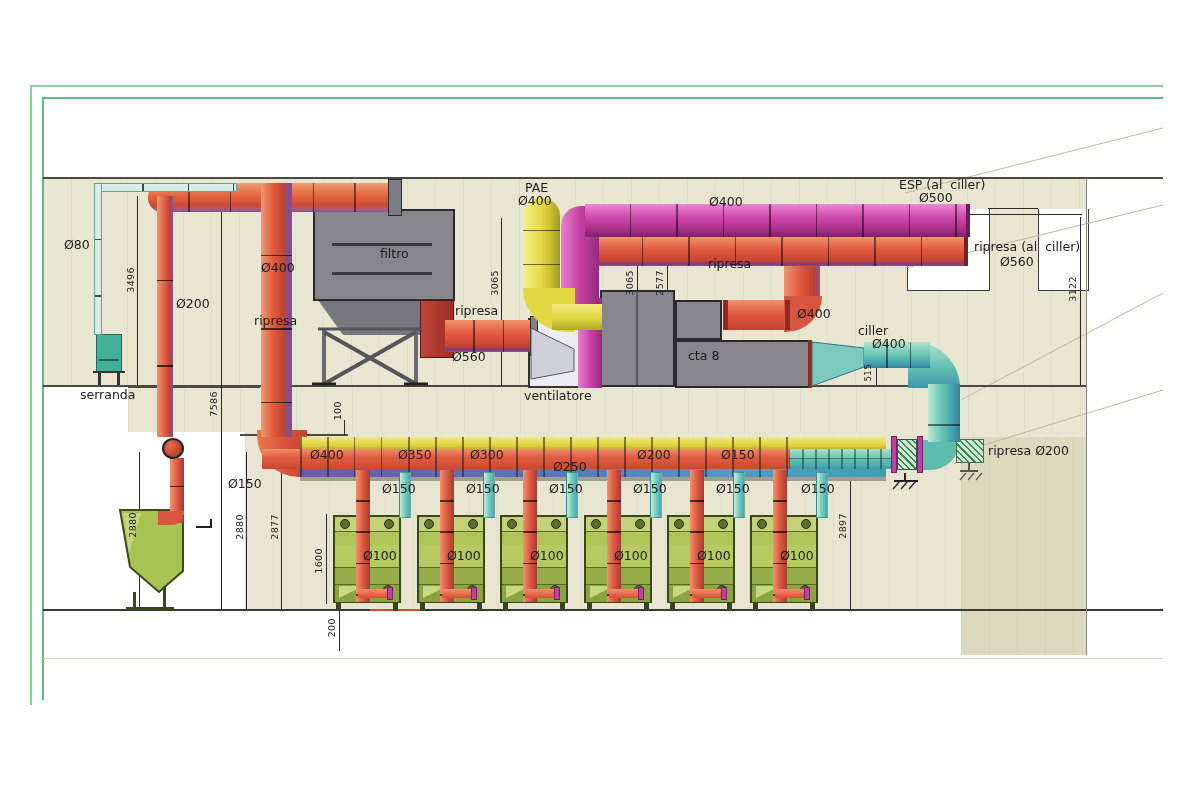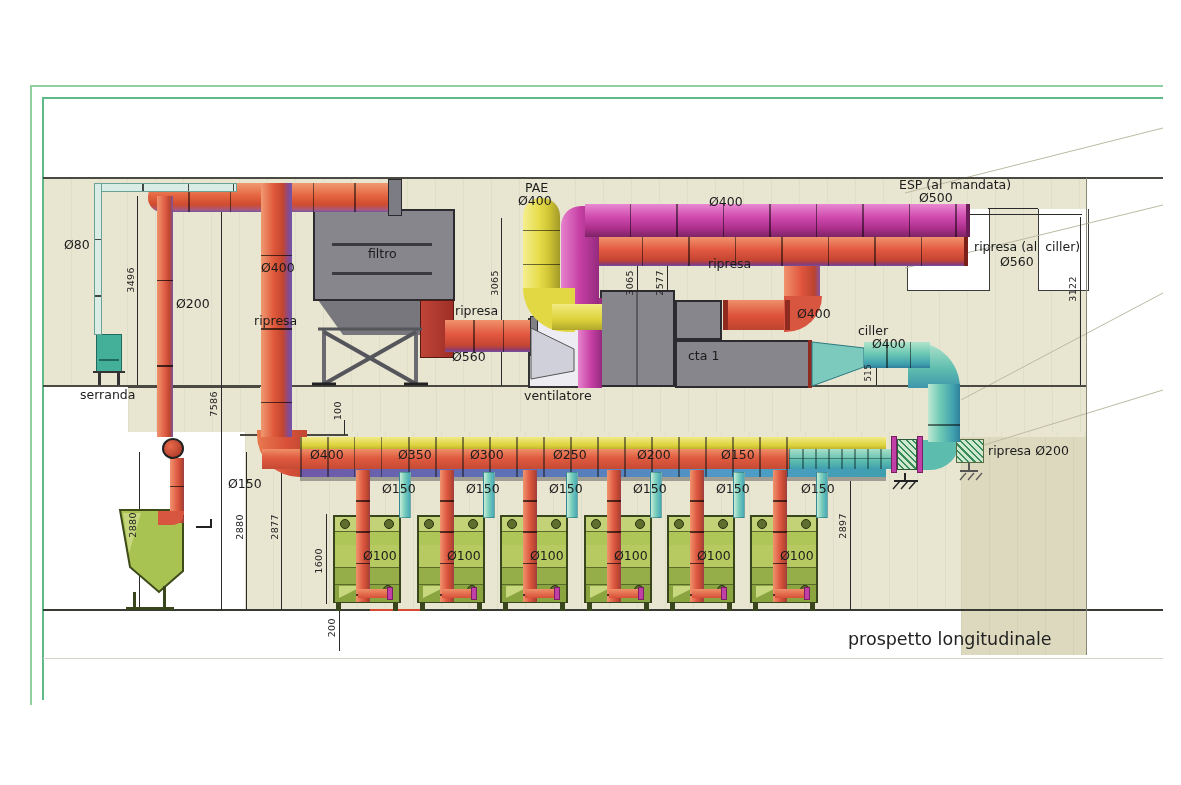--- a/index.html
+++ b/index.html
@@ -312,44 +312,44 @@
       <i class="u4"></i>
       <i class="u5"></i>
       <i class="w"></i>
       <i class="c cb"></i>
     </div>
 
   <span class="lbl" style="left:64px;top:238px;">Ø80</span>
   <span class="lbl" style="left:176px;top:297px;">Ø200</span>
   <span class="lbl" style="left:261px;top:261px;">Ø400</span>
   <span class="lbl" style="left:254px;top:314px;">ripresa</span>
-  <span class="lbl" style="left:368px;top:247px;">filtro</span>
+  <span class="lbl" style="left:380px;top:247px;">filtro</span>
   <span class="lbl" style="left:455px;top:304px;">ripresa</span>
   <span class="lbl" style="left:452px;top:350px;">Ø560</span>
   <span class="lbl" style="left:525px;top:181px;">PAE</span>
   <span class="lbl" style="left:518px;top:194px;">Ø400</span>
   <span class="lbl" style="left:709px;top:195px;">Ø400</span>
   <span class="lbl" style="left:708px;top:257px;">ripresa</span>
   <span class="lbl" style="left:797px;top:307px;">Ø400</span>
-  <span class="lbl" style="left:899px;top:178px;">ESP (al  mandata)</span>
+  <span class="lbl" style="left:899px;top:178px;">ESP (al  ciller)</span>
   <span class="lbl" style="left:919px;top:191px;">Ø500</span>
   <span class="lbl" style="left:974px;top:240px;">ripresa (al  ciller)</span>
   <span class="lbl" style="left:1000px;top:255px;">Ø560</span>
   <span class="lbl" style="left:858px;top:324px;">ciller</span>
   <span class="lbl" style="left:872px;top:337px;">Ø400</span>
-  <span class="lbl" style="left:688px;top:349px;">cta 1</span>
+  <span class="lbl" style="left:688px;top:349px;">cta 8</span>
   <span class="lbl" style="left:524px;top:389px;">ventilatore</span>
   <span class="lbl" style="left:80px;top:388px;">serranda</span>
   <span class="lbl" style="left:988px;top:444px;">ripresa Ø200</span>
   <span class="lbl" style="left:228px;top:477px;">Ø150</span>
 
   <span class="lbl" style="left:310px;top:448px;">Ø400</span>
   <span class="lbl" style="left:398px;top:448px;">Ø350</span>
   <span class="lbl" style="left:470px;top:448px;">Ø300</span>
-  <span class="lbl" style="left:553px;top:448px;">Ø250</span>
+  <span class="lbl" style="left:553px;top:460px;">Ø250</span>
   <span class="lbl" style="left:637px;top:448px;">Ø200</span>
   <span class="lbl" style="left:721px;top:448px;">Ø150</span>
 
   <span class="lbl" style="left:382px;top:482px;">Ø150</span>
   <span class="lbl" style="left:466px;top:482px;">Ø150</span>
   <span class="lbl" style="left:549px;top:482px;">Ø150</span>
   <span class="lbl" style="left:633px;top:482px;">Ø150</span>
   <span class="lbl" style="left:716px;top:482px;">Ø150</span>
   <span class="lbl" style="left:801px;top:482px;">Ø150</span>
 
@@ -368,15 +368,14 @@
   <span class="dimv" style="left:332px;top:401px;">100</span>
   <span class="dimv" style="left:863px;top:364px;font-size:8.5px;">515</span>
   <span class="dimv" style="left:1067px;top:276px;">3122</span>
   <span class="dimv" style="left:127px;top:512px;">2880</span>
   <span class="dimv" style="left:234px;top:514px;">2880</span>
   <span class="dimv" style="left:269px;top:514px;">2877</span>
   <span class="dimv" style="left:313px;top:548px;">1600</span>
   <span class="dimv" style="left:326px;top:618px;">200</span>
   <span class="dimv" style="left:837px;top:513px;">2897</span>
 
-  <span class="title" style="left:848px;top:629px;">prospetto longitudinale</span>
 
 </div>
 
 </body></html>

